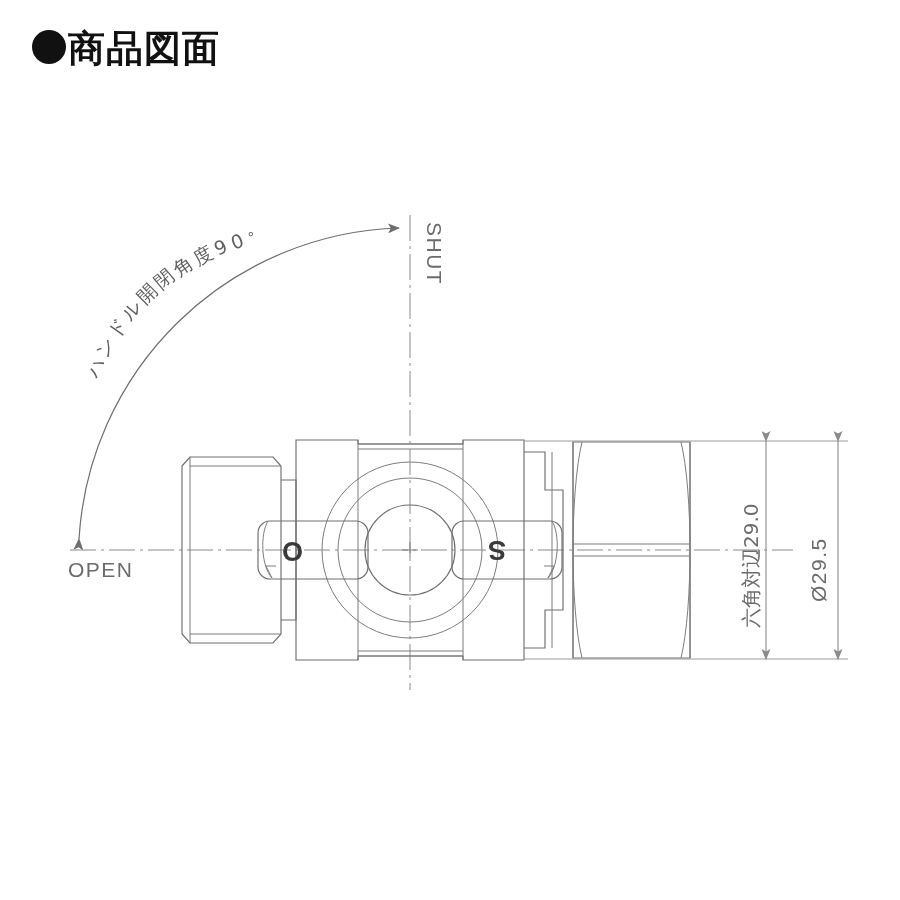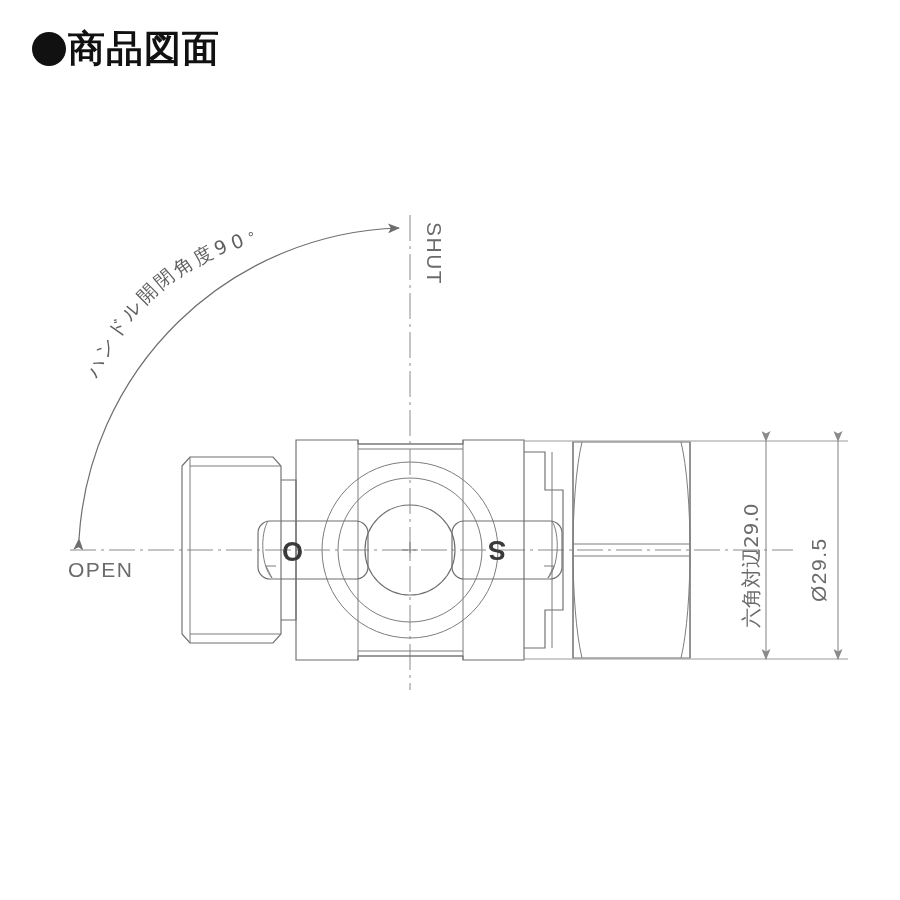--- a/index.html
+++ b/index.html
@@ -21,21 +21,21 @@
     width: 900px;
     height: 900px;
     background: #ffffff;
   }
   
   .title-row {
     position: absolute;
     left: 32px;
     top: 30px;
     display: flex;
-    align-items: center;
+    align-items: flex-start;
     gap: 2px;
   }
   .title-bullet {
     display: inline-block;
     width: 34px;
     height: 34px;
     border-radius: 50%;
     background: #111111;
     flex: 0 0 auto;
   }

